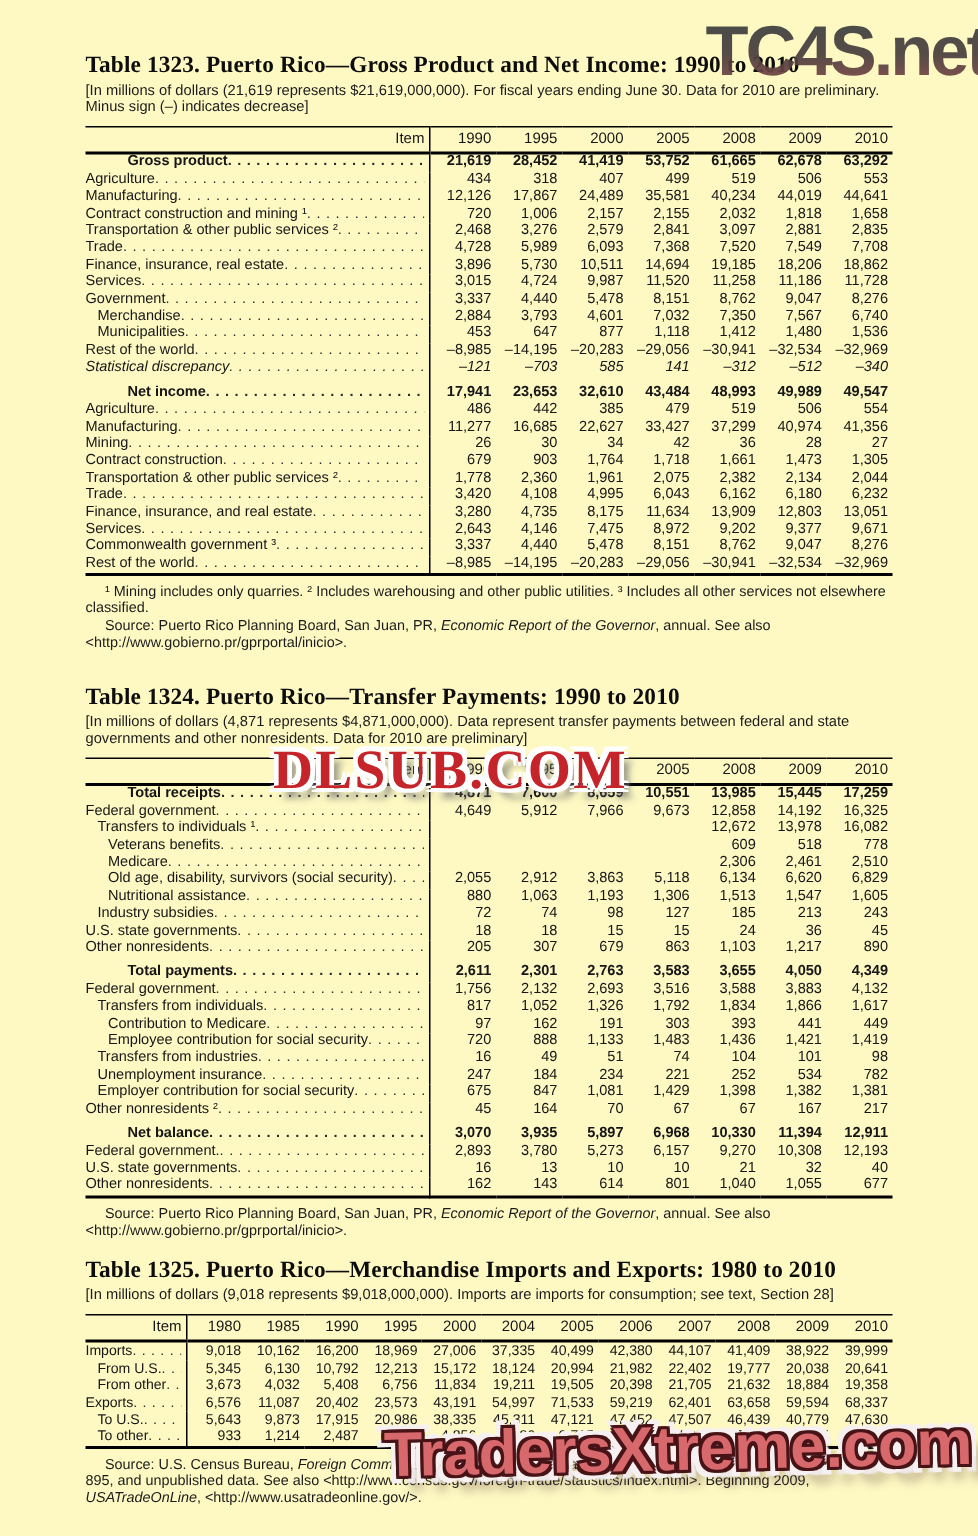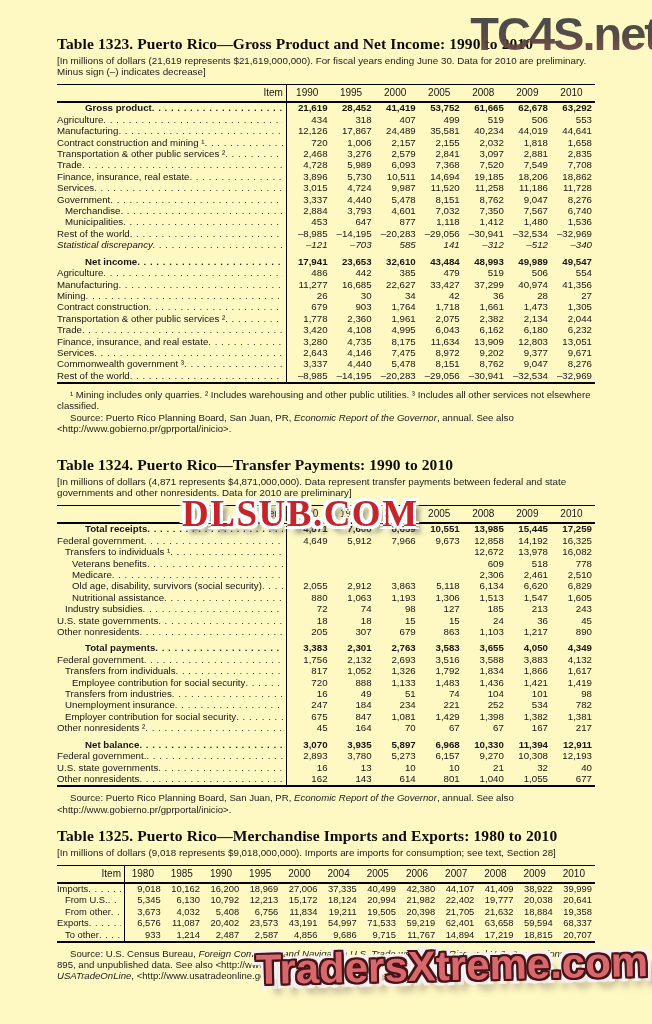--- a/index.html
+++ b/index.html
@@ -31,21 +31,21 @@
     font-size:9.7px;
   }
   table.datatable th{
     font-weight:normal;font-size:10px;padding:2px 3px 3px 0;
     border-bottom:2px solid #000;line-height:11px;
   }
   th.h-item{text-align:right;border-right:1px solid #000;}
   table.wide-item  th.h-item{width:42%;}
   table.narrow-item th.h-item{width:64px;}
   table.narrow-item{font-size:9.4px;}
-  th.h-year{}
+  th.h-year{text-align:right;}
   td{padding:0 3px 1px 0;line-height:10.4px;vertical-align:bottom;}
   
   td.labcell{border-right:1px solid #000;overflow:hidden;}
   .labwrap{display:flex;align-items:baseline;overflow:hidden;}
   .lt{white-space:nowrap;text-align:right;}
   .dots{flex:1 1 0;overflow:hidden;white-space:nowrap;color:#2a2a2a;min-width:0;}
   .dots::after{content:" . . . . . . . . . . . . . . . . . . . . . . . . . . . . . . . . . . . . . . . . . . . . . . . . . .";letter-spacing:.5px;}
   td.v{text-align:right;}
   tr.total{font-weight:bold;}
   tr.total .labwrap{padding-left:28px;}
@@ -658,21 +658,21 @@
               <td class="v">1,217</td>
               <td class="v">890</td>
             </tr>
             <tr class="total gap">
               <td class="labcell">
                 <div class="labwrap">
                   <span class="lt">Total payments</span>
                   <span class="dots"></span>
                 </div>
               </td>
-              <td class="v">3,383</td>
+              <td class="v">2,611</td>
               <td class="v">2,301</td>
               <td class="v">2,763</td>
               <td class="v">3,583</td>
               <td class="v">3,655</td>
               <td class="v">4,050</td>
               <td class="v">4,349</td>
             </tr>
             <tr class="plain">
               <td class="labcell">
                 <div class="labwrap">
@@ -695,20 +695,35 @@
                   <span class="dots"></span>
                 </div>
               </td>
               <td class="v">817</td>
               <td class="v">1,052</td>
               <td class="v">1,326</td>
               <td class="v">1,792</td>
               <td class="v">1,834</td>
               <td class="v">1,866</td>
               <td class="v">1,617</td>
+            </tr>
+            <tr class="indent2">
+              <td class="labcell">
+                <div class="labwrap">
+                  <span class="lt">Contribution to Medicare</span>
+                  <span class="dots"></span>
+                </div>
+              </td>
+              <td class="v">97</td>
+              <td class="v">162</td>
+              <td class="v">191</td>
+              <td class="v">303</td>
+              <td class="v">393</td>
+              <td class="v">441</td>
+              <td class="v">449</td>
             </tr>
             <tr class="indent2">
               <td class="labcell">
                 <div class="labwrap">
                   <span class="lt">Employee contribution for social security</span>
                   <span class="dots"></span>
                 </div>
               </td>
               <td class="v">720</td>
               <td class="v">888</td>
@@ -943,20 +958,40 @@
               <td class="v">71,533</td>
               <td class="v">59,219</td>
               <td class="v">62,401</td>
               <td class="v">63,658</td>
               <td class="v">59,594</td>
               <td class="v">68,337</td>
             </tr>
             <tr class="indent1">
               <td class="labcell">
                 <div class="labwrap">
+                  <span class="lt">To U.S.</span>
+                  <span class="dots"></span>
+                </div>
+              </td>
+              <td class="v">5,643</td>
+              <td class="v">9,873</td>
+              <td class="v">17,915</td>
+              <td class="v">20,986</td>
+              <td class="v">38,335</td>
+              <td class="v">45,311</td>
+              <td class="v">47,121</td>
+              <td class="v">47,452</td>
+              <td class="v">47,507</td>
+              <td class="v">46,439</td>
+              <td class="v">40,779</td>
+              <td class="v">47,630</td>
+            </tr>
+            <tr class="indent1">
+              <td class="labcell">
+                <div class="labwrap">
                   <span class="lt">To other</span>
                   <span class="dots"></span>
                 </div>
               </td>
               <td class="v">933</td>
               <td class="v">1,214</td>
               <td class="v">2,487</td>
               <td class="v">2,587</td>
               <td class="v">4,856</td>
               <td class="v">9,686</td>

